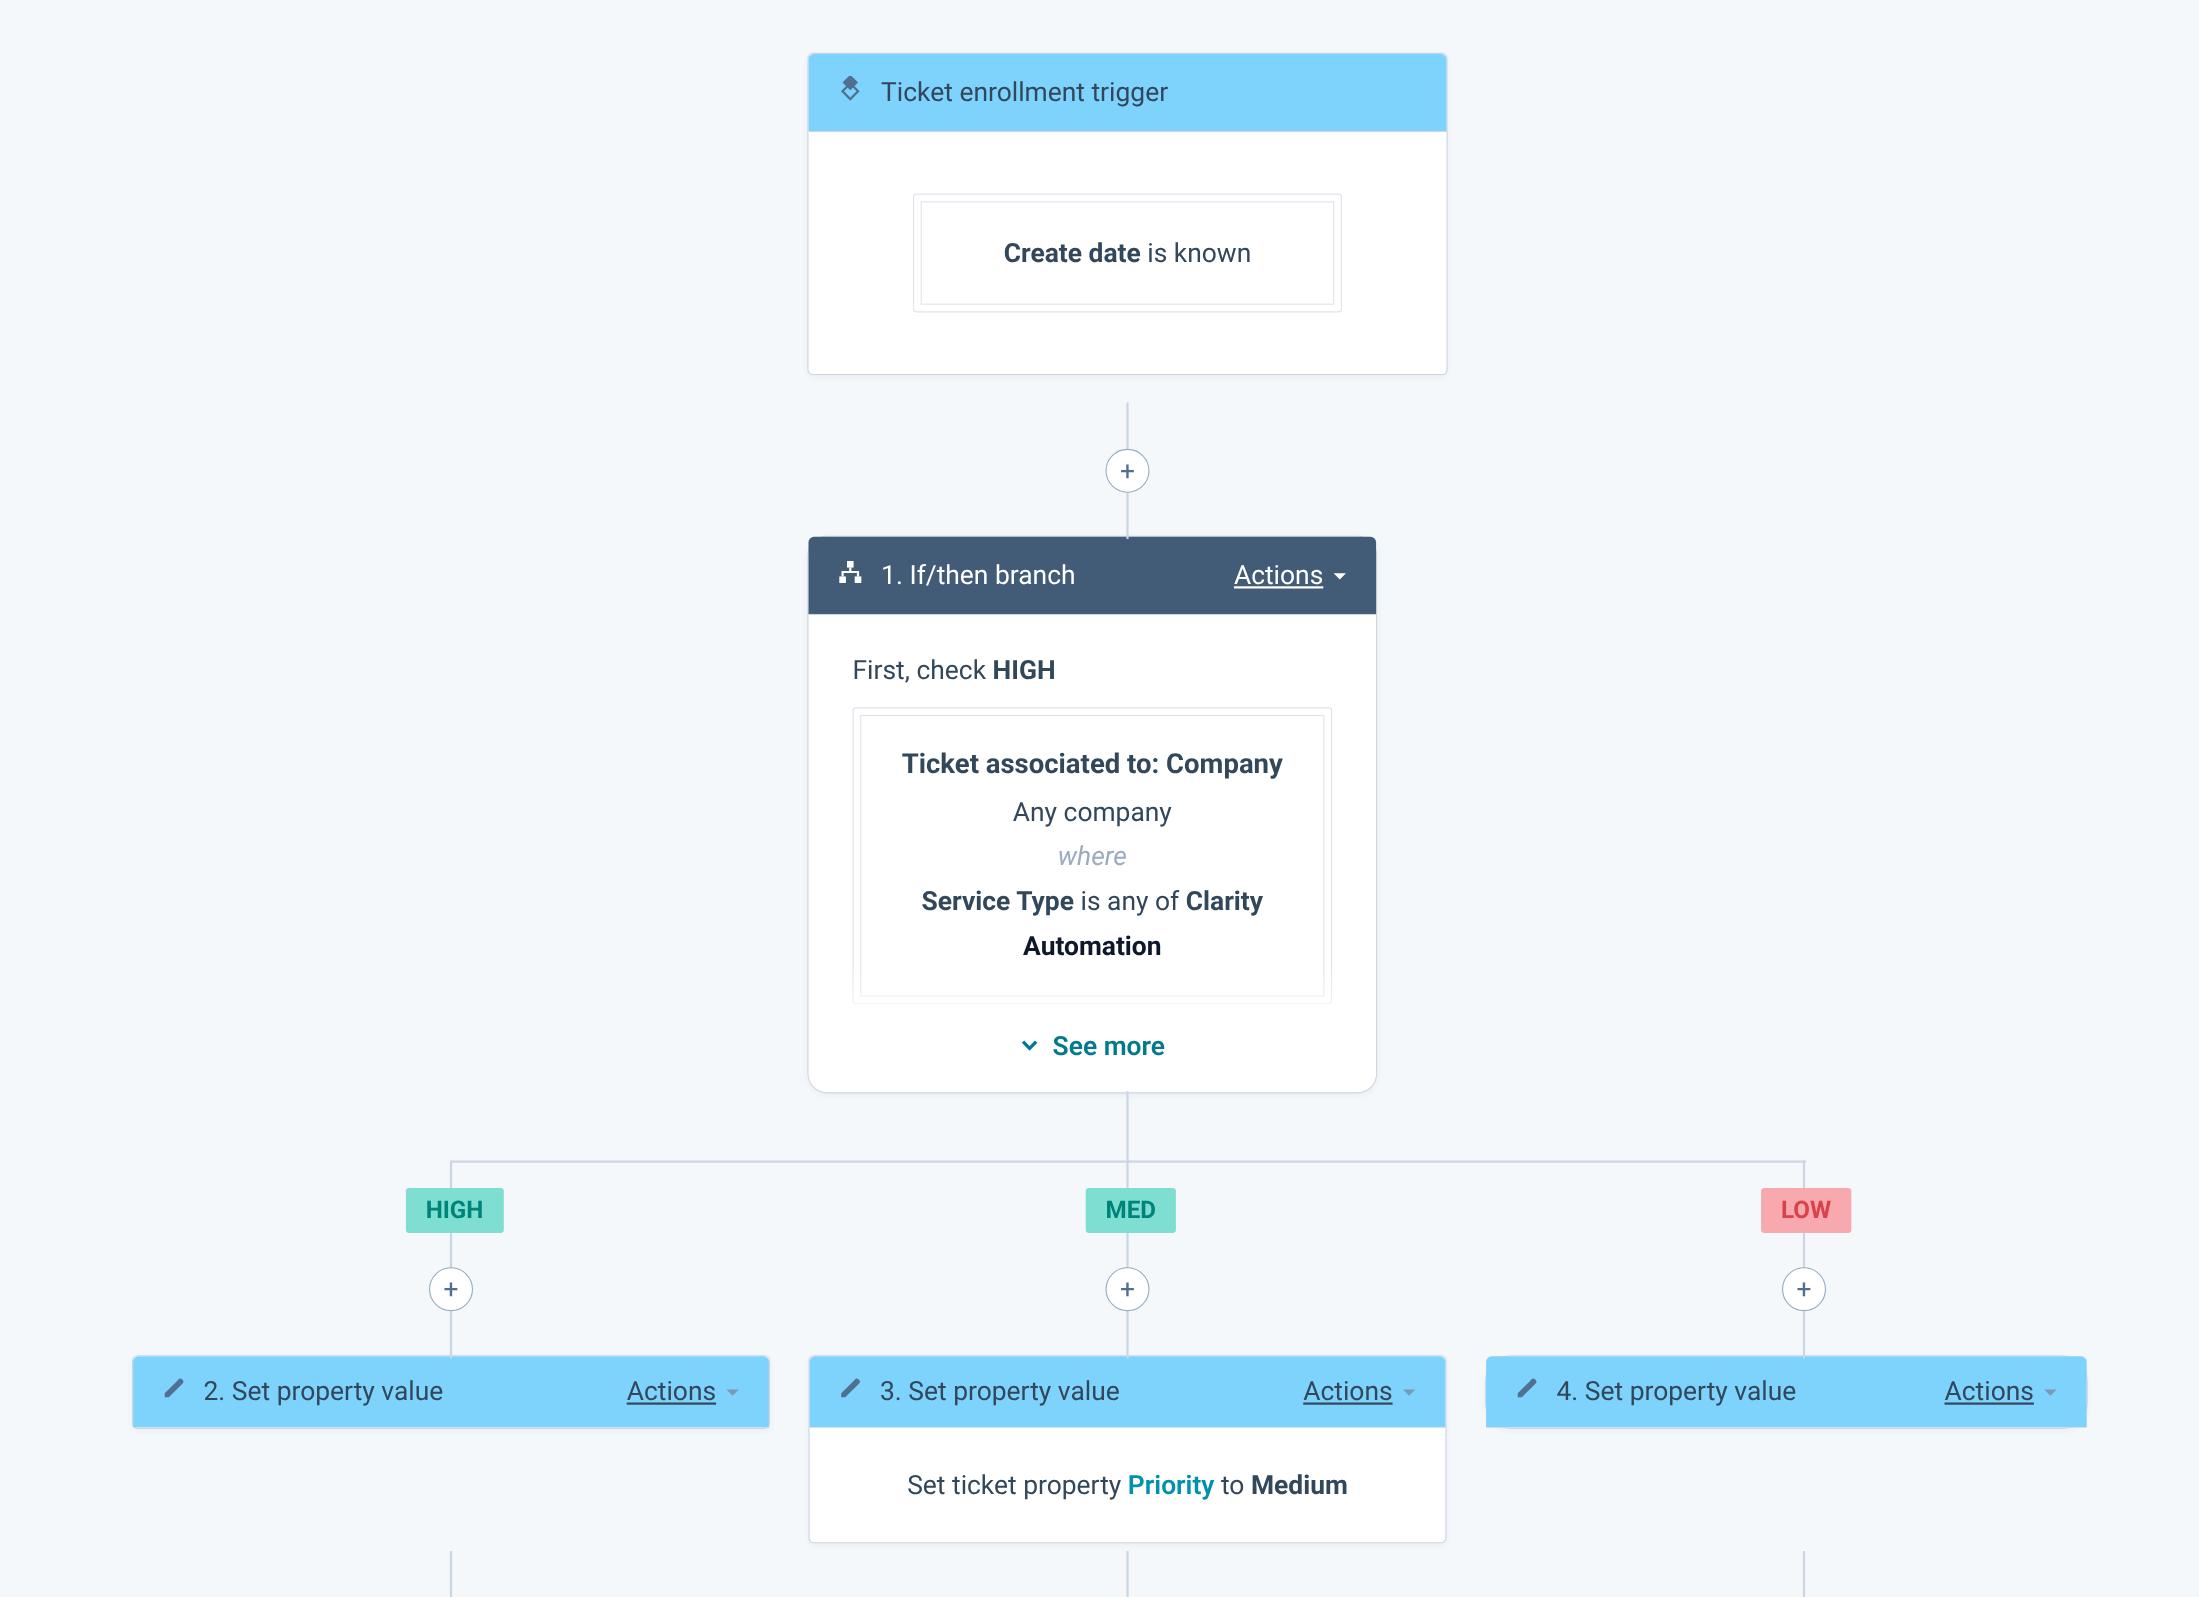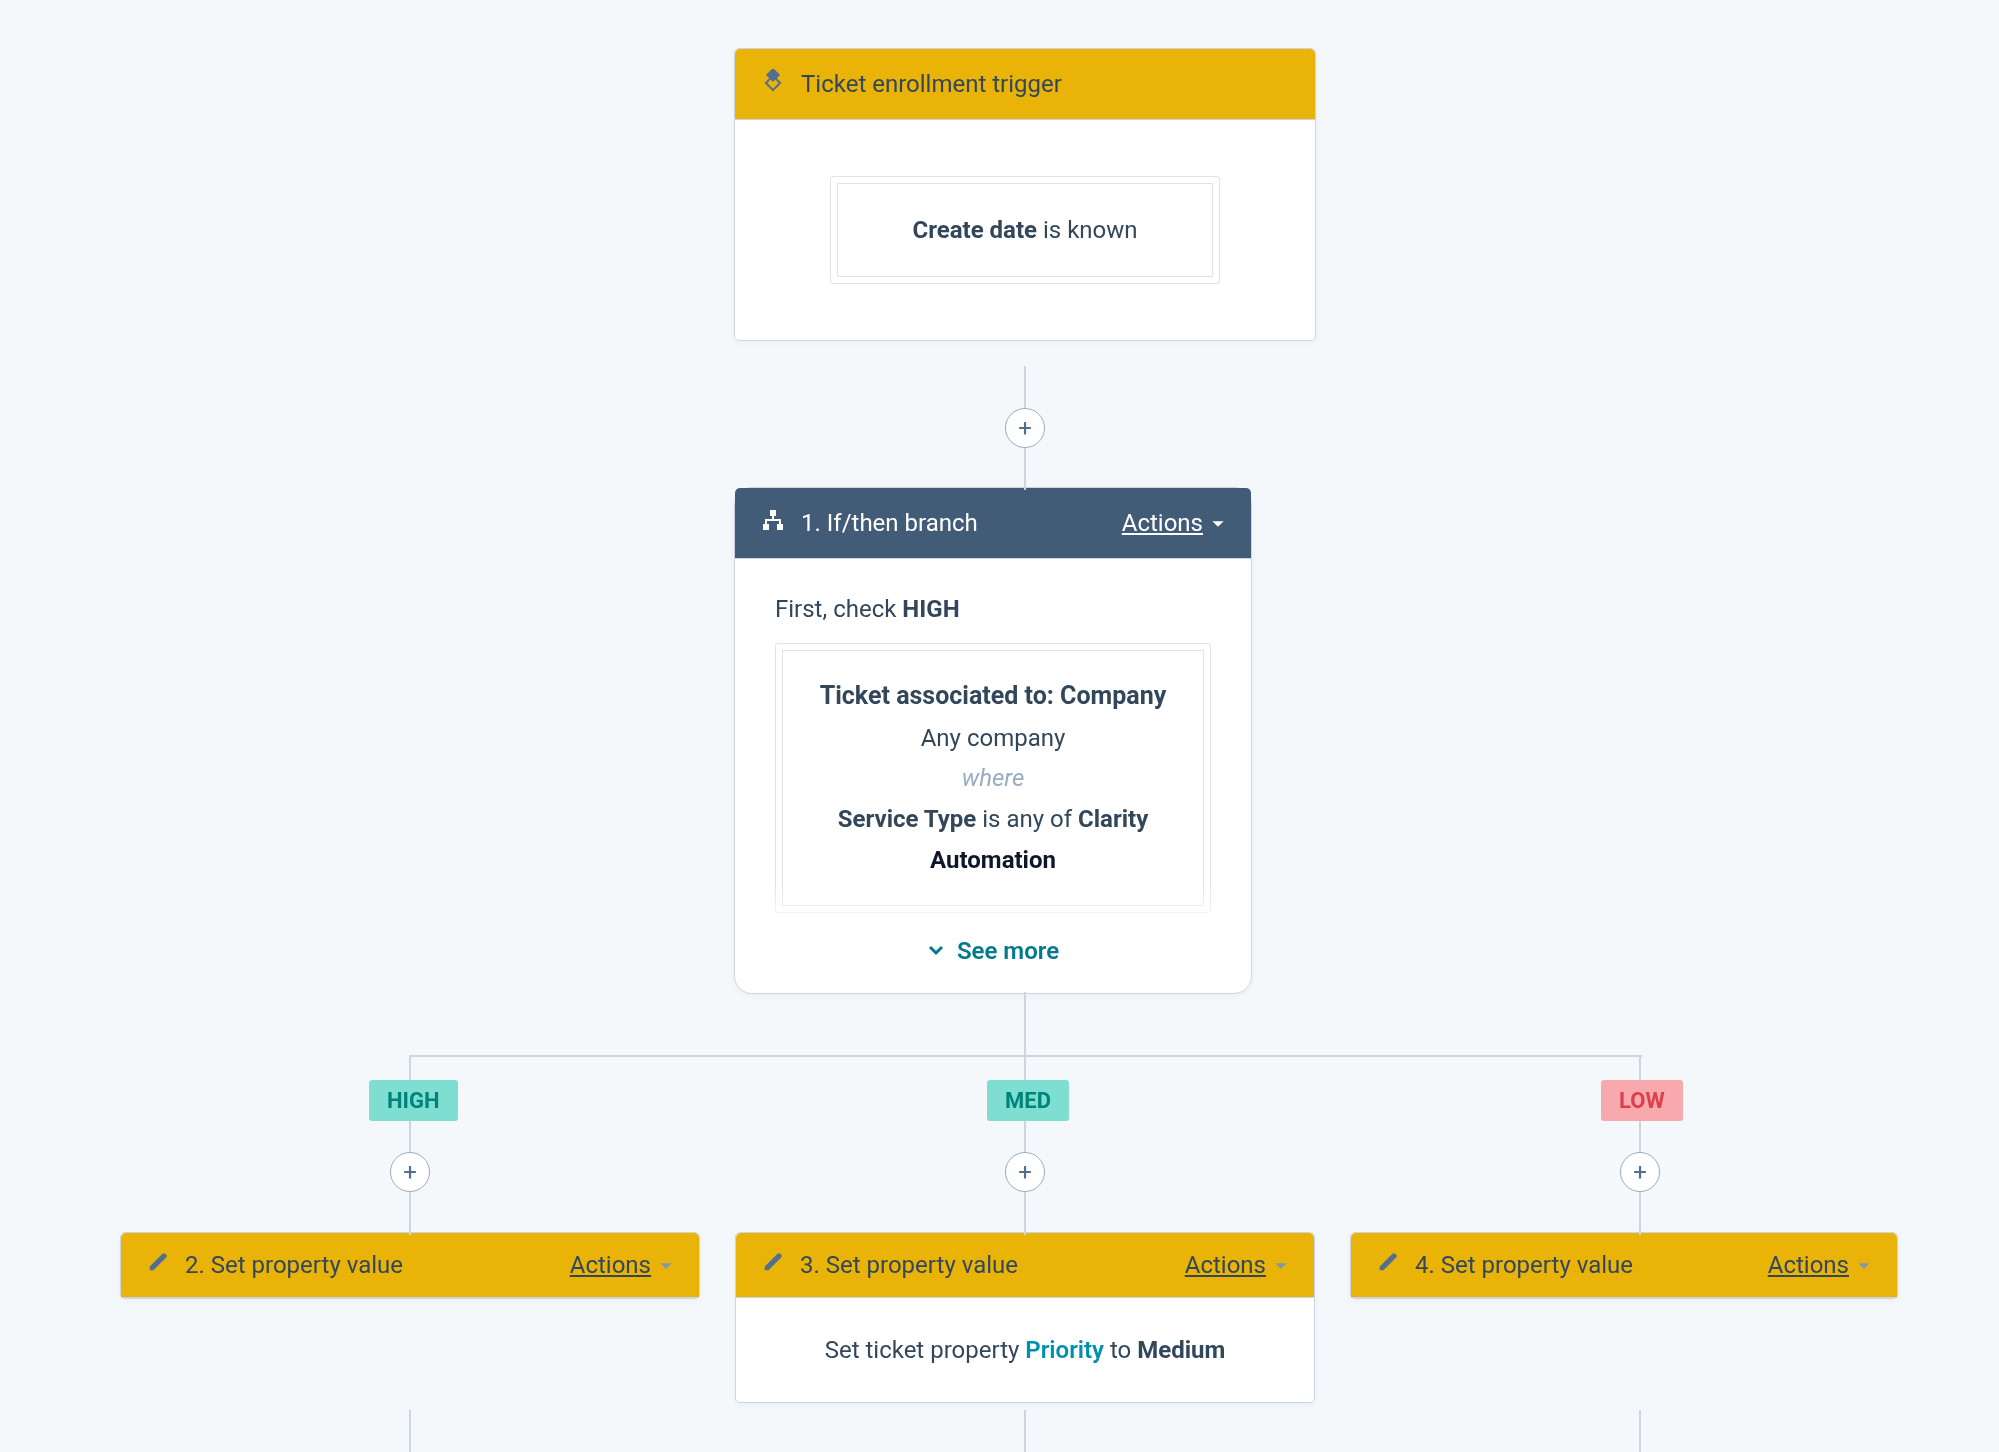--- a/index.html
+++ b/index.html
@@ -21,21 +21,21 @@
     position: absolute;
     background: #fff;
     border: 1px solid #cbd6e2;
     border-radius: 5px;
     box-shadow: 0 2px 6px rgba(0,0,0,0.04);
   }
   .card-header {
     display: flex;
     align-items: center;
     padding: 20px 26px;
-    background: #eab308;
+    background: #7dd3fc;
     border-bottom: 1px solid #cbd6e2;
     border-radius: 5px 5px 0 0;
     font-size: 24px;
     color: #33475b;
     justify-content: space-between;
   }
   .card-header.dark {
     background: #425b76;
     color: #fff;
   }
@@ -242,21 +242,21 @@
         <span class="icon"><svg width="14" height="14" viewBox="0 0 10 10">
               <path d="M1 3 L5 7 L9 3 Z" fill="#7c98b6"></path>
             </svg></span>
       </span>
     </div>
     <div class="action-card-body">
       <span>Set ticket property </span><span class="teal-link">Priority</span><span> to </span><b>Medium</b>
     </div>
   </div>
 
-  <div class="card" style="left:1350px; top:1232px; width:548px;">
+  <div class="card" style="left:1350px; top:1232px; width:548px;border-radius:24px;">
     <div class="card-header" style="padding:18px 26px;">
       <div class="header-left">
         <span class="icon">
           <svg width="22" height="22" viewBox="0 0 24 24" fill="#516f90">
               <path d="M3 17v4h4L19 9l-4-4L3 17zM21 7l-2 2-4-4 2-2c.8-.8 2-.8 2.8 0L21 4.2c.8.8.8 2 0 2.8z"></path>
             </svg>
         </span>
         <span>4. Set property value</span>
       </div>
       <span class="actions-link" style="color:#33475b;">

